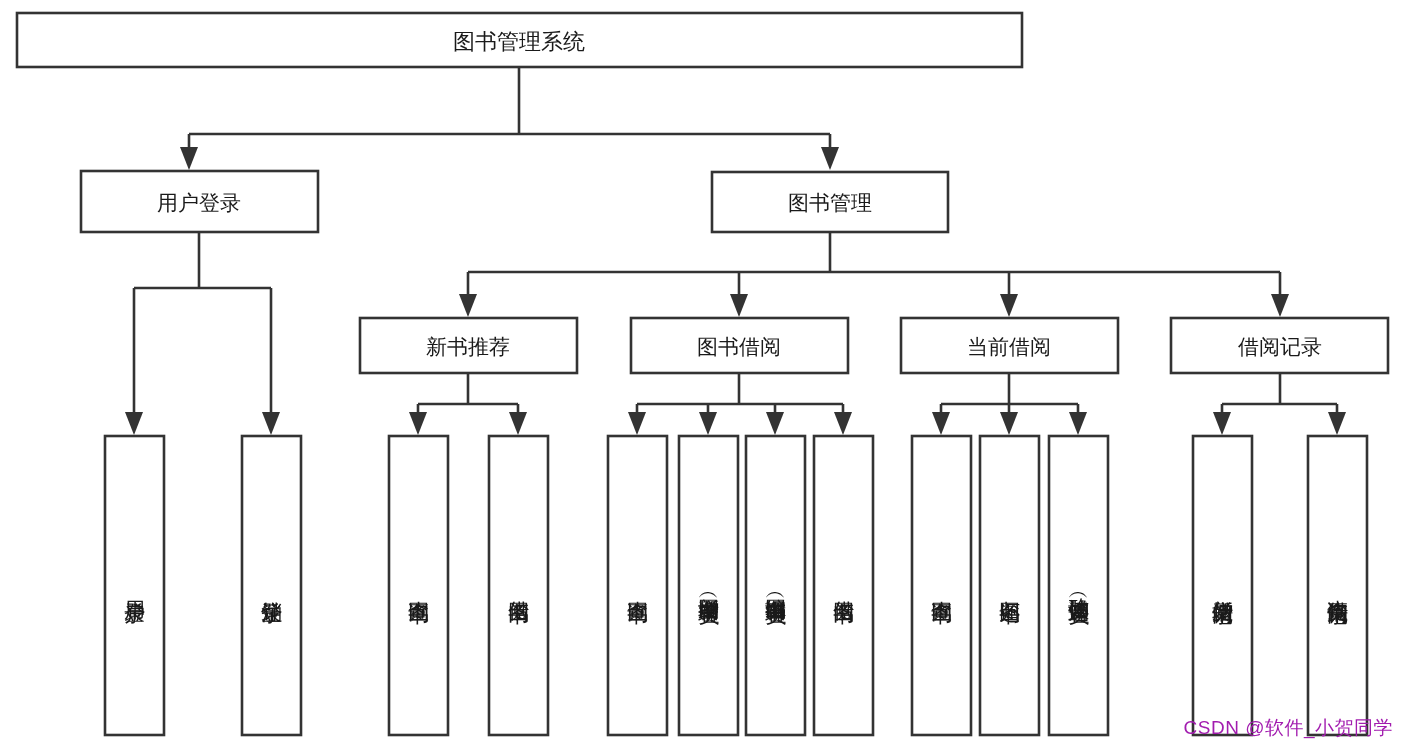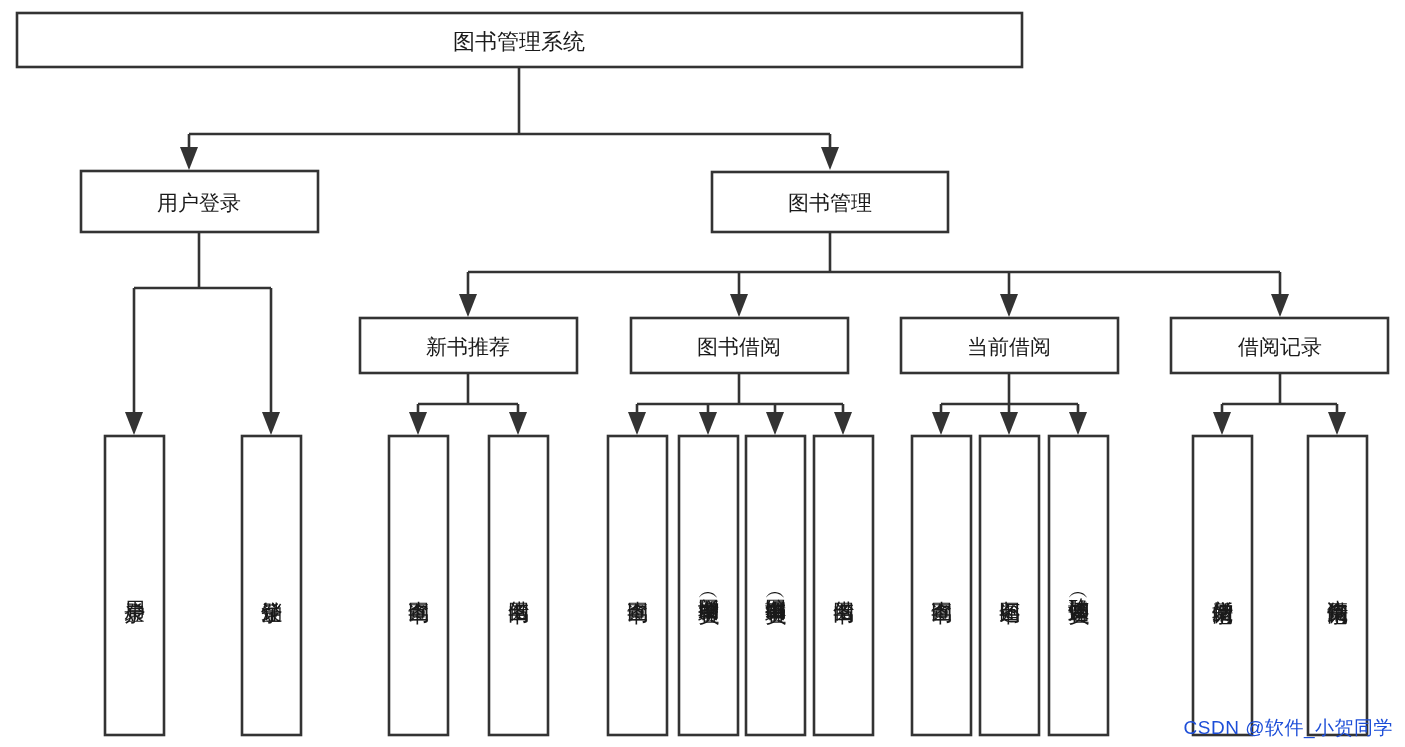--- a/index.html
+++ b/index.html
@@ -67,21 +67,21 @@
     justify-content: center;
     pointer-events: none;
     user-select: none;
   }
   .watermark {
     position: absolute;
     right: 12px;
     bottom: 6px;
     font-family: "Liberation Sans", "DejaVu Sans", sans-serif;
     font-size: 19px;
-    color: #1d4ed8;
+    color: #a21caf;
     letter-spacing: 0.5px;
     white-space: nowrap;
     user-select: none;
   }
 </style>
 </head>
 <body>
 
 <div id="diagram-root">
 

